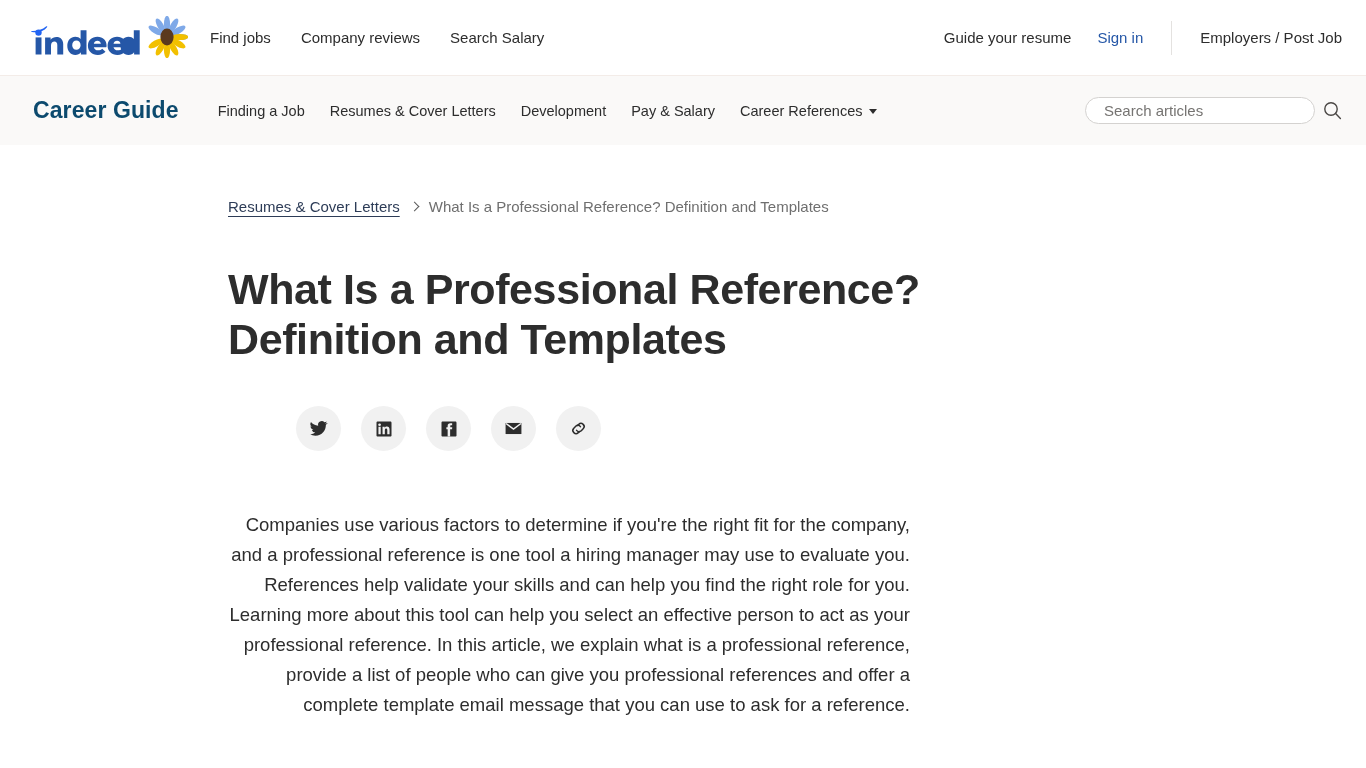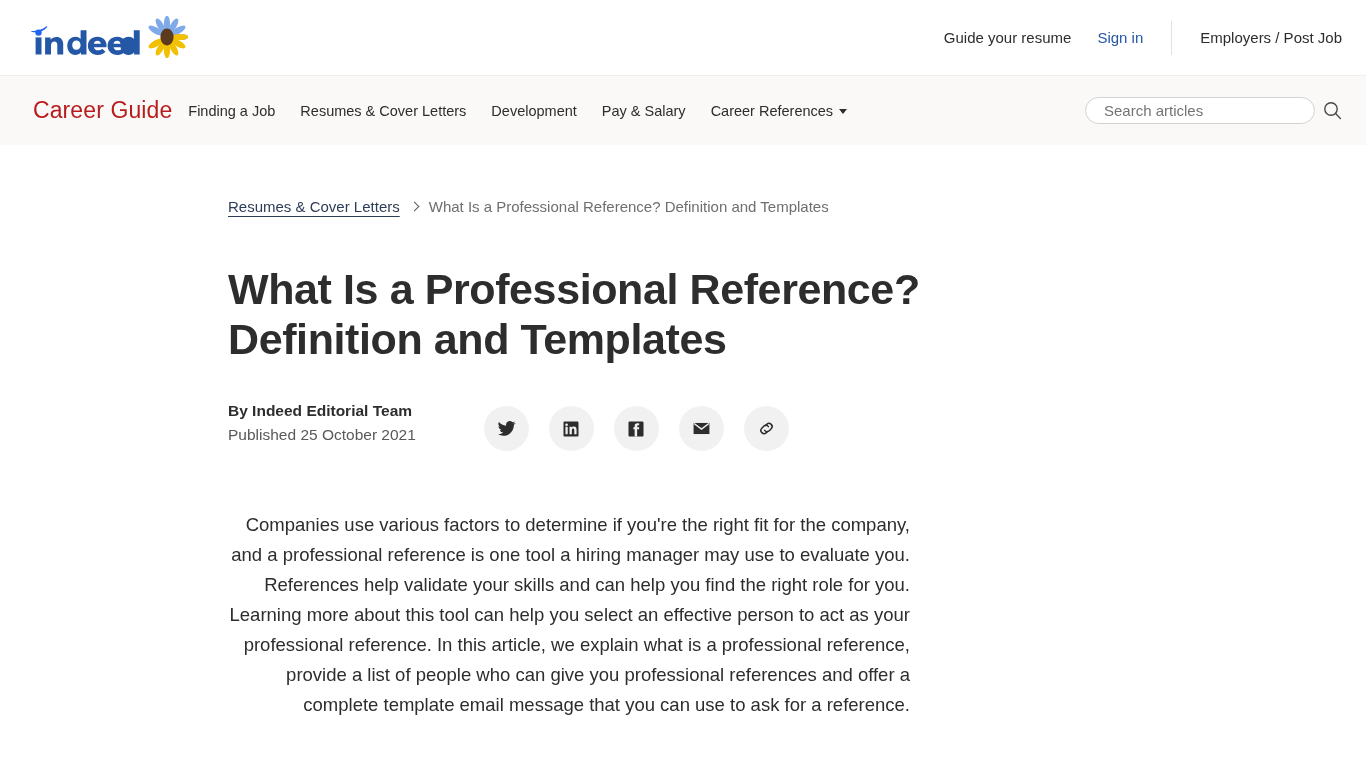--- a/index.html
+++ b/index.html
@@ -91,25 +91,25 @@
     width: 100%;
     background: #faf9f8;
     display: flex;
     align-items: center;
     padding: 0 24px 0 33px;
     position: relative;
   }
 
   .cg-title {
     font-size: 23px;
-    color: #b91c1c;
+    color: #0c4a6e;
     letter-spacing: 0.1px;
     white-space: nowrap;
-    margin-right: 16px;
-    font-weight: normal;
+    margin-right: 39px;
+    font-weight: bold;
     cursor: pointer;
   }
 
   .cg-links {
     display: flex;
     gap: 25px;
   }
 
   .cg-link {
     font-size: 14.5px;
@@ -305,20 +305,25 @@
             <ellipse cx="0" cy="13" rx="3.1" ry="8.2" transform="rotate(60)"></ellipse>
             <ellipse cx="0" cy="13" rx="3.1" ry="8.2" transform="rotate(-30)"></ellipse>
             <ellipse cx="0" cy="13" rx="3.1" ry="8.2" transform="rotate(-60)"></ellipse>
             <ellipse cx="0" cy="13" rx="3.1" ry="8.2" transform="rotate(-90)"></ellipse>
           </g>
           <ellipse cx="0" cy="0" rx="6.6" ry="8.4" fill="#5b3a1e"></ellipse>
         </g>
       </svg>
     </a>
 
+    <nav class="gnav-links">
+      <a class="gnav-link">Find jobs</a>
+      <a class="gnav-link">Company reviews</a>
+      <a class="gnav-link">Search Salary</a>
+    </nav>
   </div>
 
   <div class="gnav-right">
     <a class="gnav-link">Guide your resume</a>
     <a class="gnav-link signin">Sign in</a>
     <span class="gnav-divider"></span>
     <a class="gnav-link">Employers / Post Job</a>
   </div>
 </header>
 
@@ -360,24 +365,20 @@
 
     <div class="breadcrumb">
       <a class="crumb-link">Resumes &amp; Cover Letters</a>
       <span class="crumb-sep"></span>
       <span class="crumb-current">What Is a Professional Reference? Definition and Templates</span>
     </div>
 
     <h1 class="headline">What Is a Professional Reference? Definition and Templates</h1>
 
     <div class="byline-row">
-      <div class="byline">
-        <span class="byline-author">By Indeed Editorial Team</span>
-        <span class="byline-date">Published 25 October 2021</span>
-      </div>
 
       <div class="share-row">
         <button class="share-btn">
           <svg width="19" height="19" viewBox="0 0 24 24" fill="currentColor">
             <path d="M23 4.9c-.8.4-1.7.6-2.6.8 1-.6 1.7-1.5 2-2.6-.9.5-1.9.9-2.9 1.1a4.6 4.6 0 0 0-7.9 4.2C7.8 8.2 4.6 6.4 2.5 3.7a4.6 4.6 0 0 0 1.4 6.2c-.7 0-1.4-.2-2-.6 0 2.2 1.6 4.1 3.7 4.5-.6.2-1.3.2-2 .1a4.6 4.6 0 0 0 4.3 3.2A9.3 9.3 0 0 1 1 19.1a13 13 0 0 0 7.1 2.1c8.5 0 13.2-7.1 13.2-13.2v-.6c.9-.7 1.7-1.5 2.3-2.5z"></path>
           </svg>
         </button>
 
         <button class="share-btn">
           <svg width="18" height="18" viewBox="0 0 24 24" fill="currentColor">

